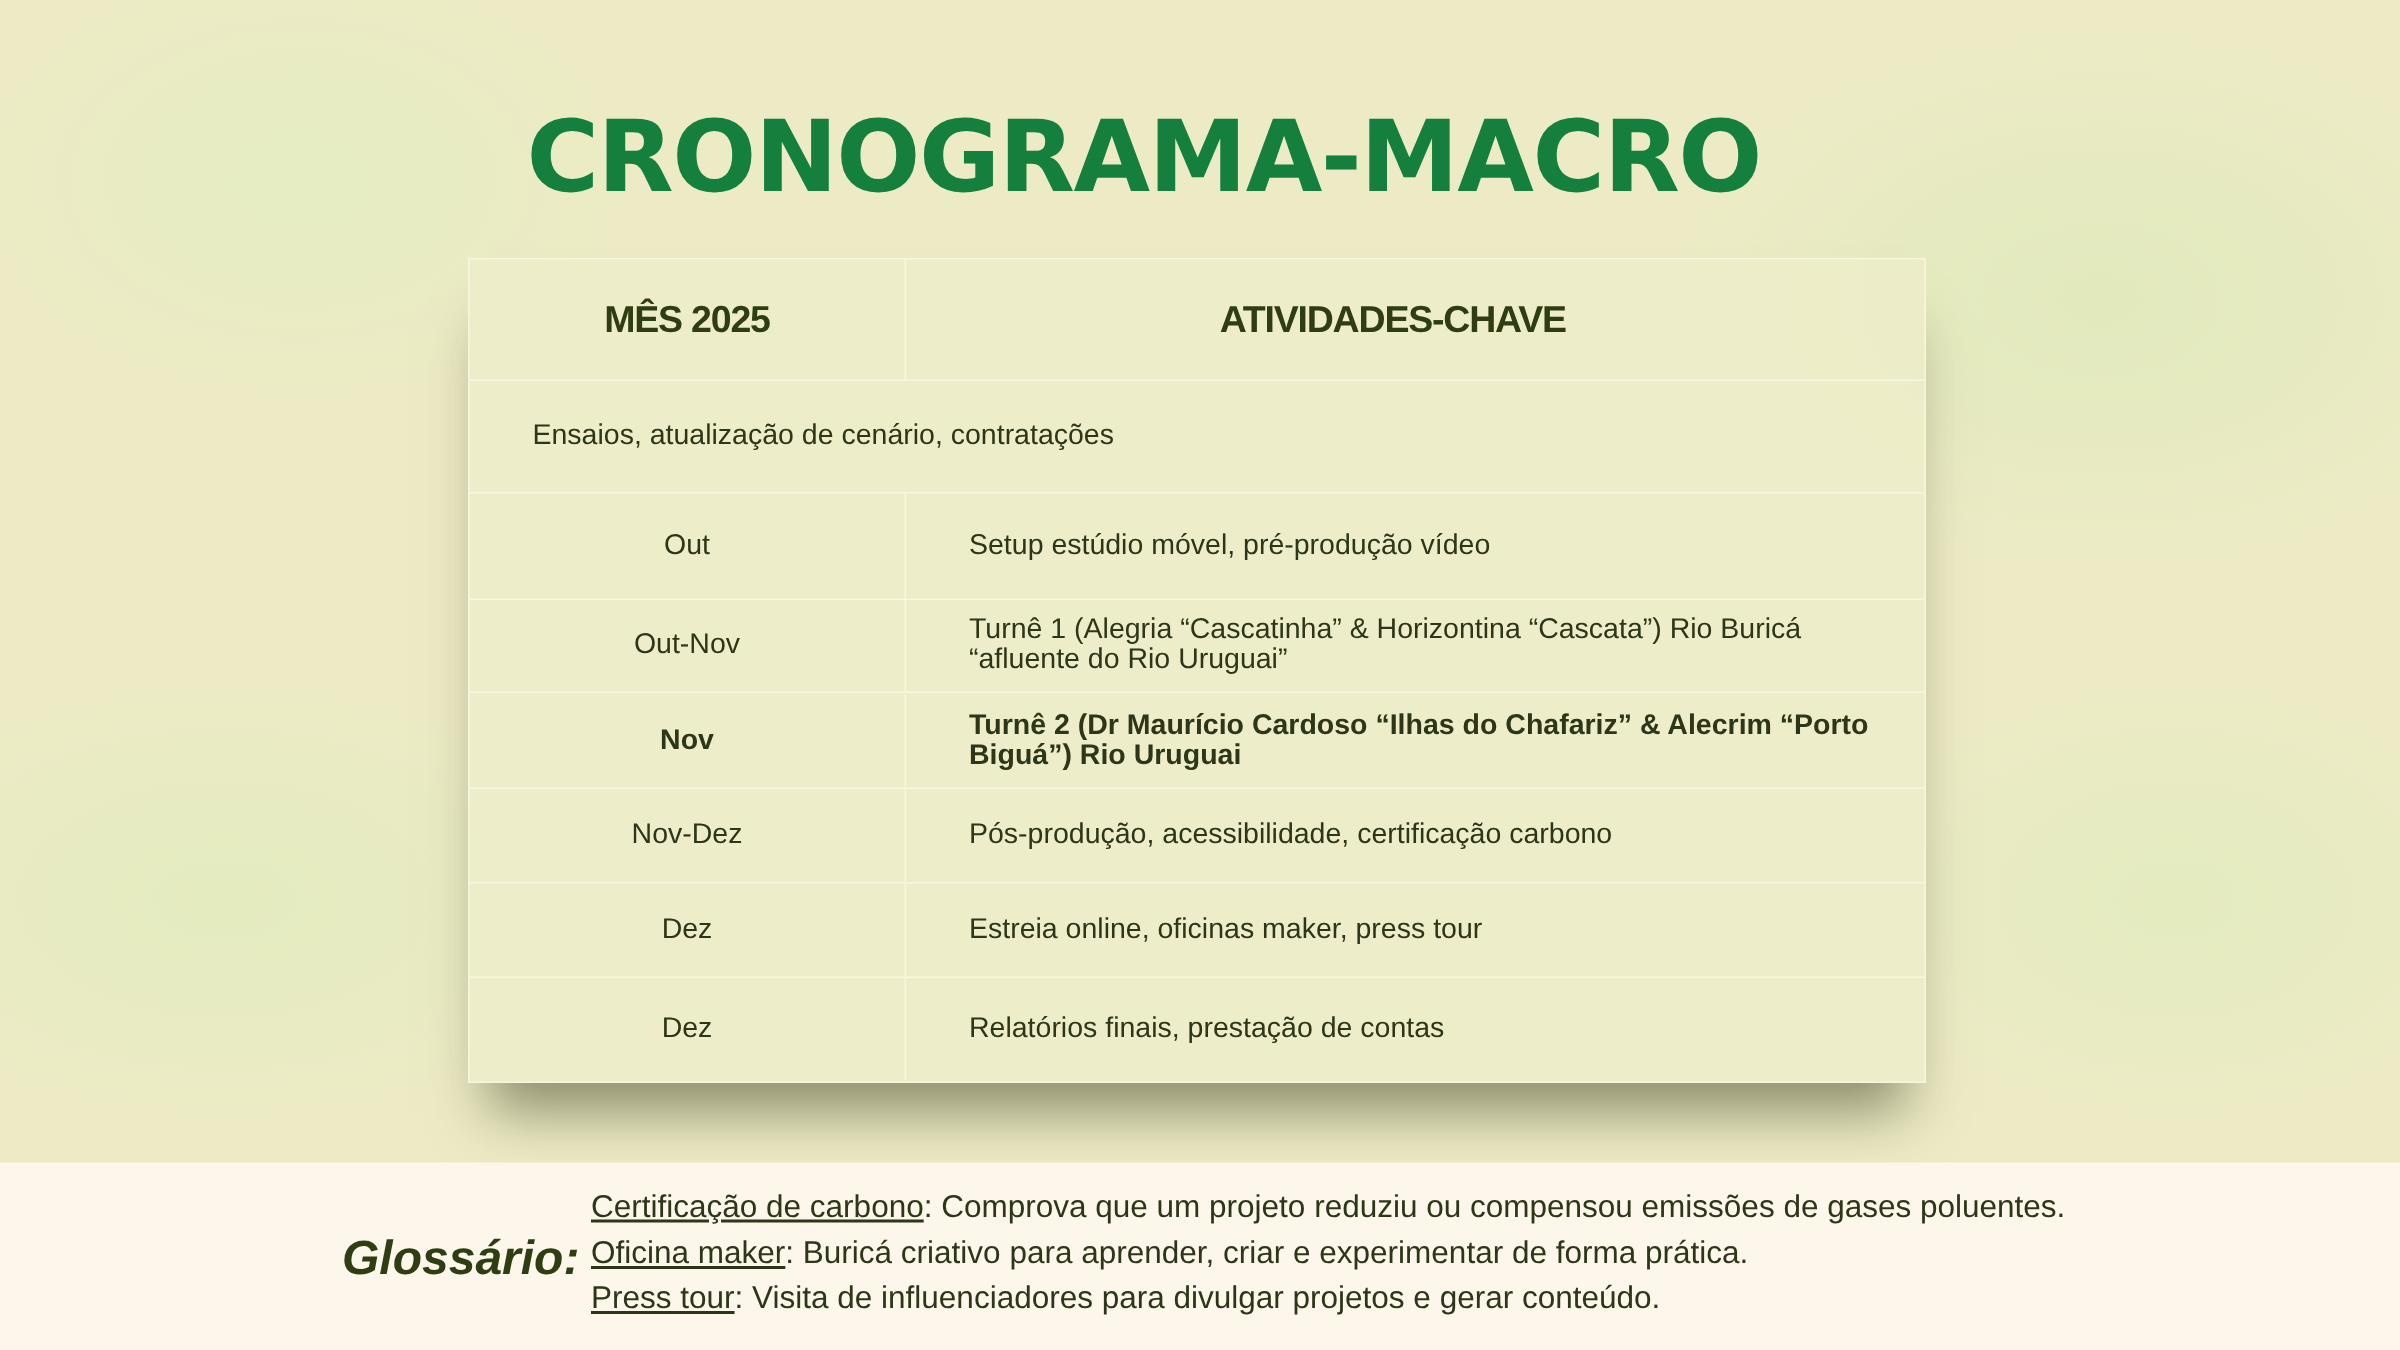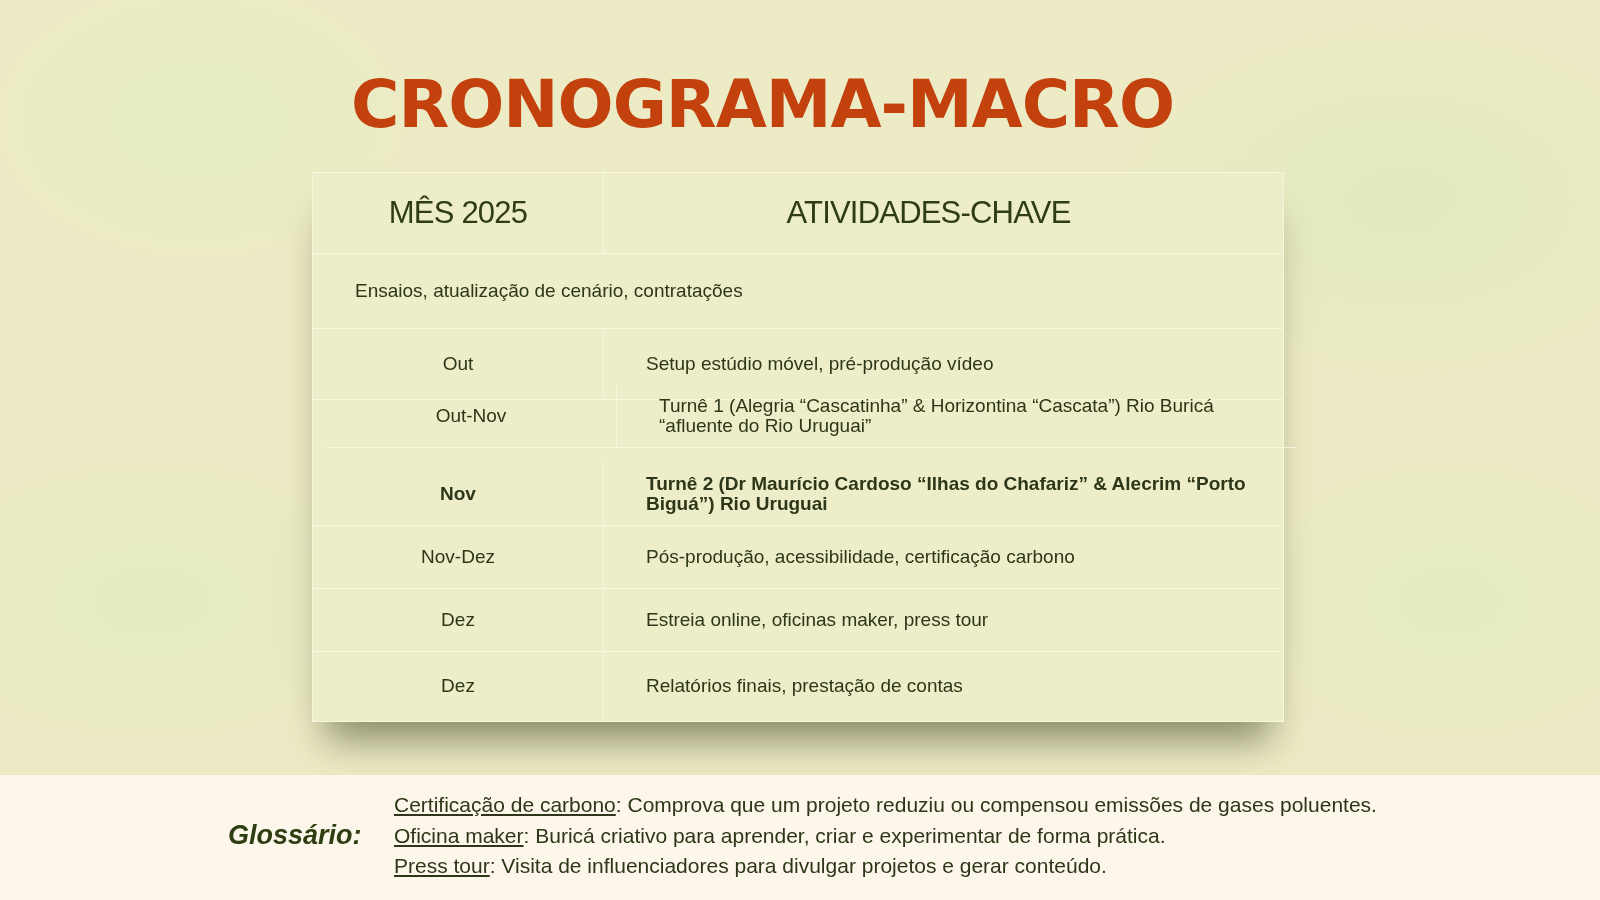--- a/index.html
+++ b/index.html
@@ -14,21 +14,21 @@
       background:
         radial-gradient(ellipse 300px 200px at 200px 120px, rgba(225,238,190,0.6), transparent 70%),
         radial-gradient(ellipse 400px 250px at 1400px 200px, rgba(215,232,180,0.5), transparent 70%),
         radial-gradient(ellipse 350px 200px at 150px 600px, rgba(220,235,185,0.5), transparent 70%),
         radial-gradient(ellipse 300px 200px at 1450px 600px, rgba(220,235,185,0.5), transparent 70%),
         #ecebc5;
     }
     .title {
       position:absolute; left:0; width:1525px; top:66px; text-align:center;
       font-family:"DejaVu Sans", sans-serif; font-weight:bold;
-      font-size:66px; letter-spacing:-1px; color:#c2410c;
+      font-size:66px; letter-spacing:-1px; color:#15803d;
     }
     .table-wrap {
       position:absolute; left:312px; top:172px; width:970px; height:548px;
       background:rgba(240,238,206,0.55);
       border:1px solid rgba(255,255,240,0.55);
       box-shadow:0 32px 36px -14px rgba(60,60,30,0.55);
     }
     .row {
       position:absolute; left:0; width:970px;
       border-bottom:1px solid rgba(255,255,240,0.6);
@@ -37,30 +37,30 @@
     .cell-month {
       width:290px; border-right:1px solid rgba(255,255,240,0.6);
       display:flex; align-items:center; justify-content:center;
       font-size:19px; color:#2d3618;
     }
     .cell-act {
       flex:1; display:flex; align-items:center; padding-left:42px; padding-right:30px;
       font-size:19px; color:#2d3618; line-height:20px;
     }
     .hdr .cell-month, .hdr .cell-act {
-      font-weight:normal; font-size:31px; color:#2f3e12; letter-spacing:-0.8px;
+      font-weight:bold; font-size:25px; color:#2f3e12; letter-spacing:-0.8px;
     }
     .hdr .cell-act { justify-content:center; padding-left:0; }
     .glossary {
       position:absolute; left:0; top:775px; width:1600px; height:125px;
       background:#fdf6ea;
     }
     .gl-label {
       position:absolute; left:228px; top:45px;
-      font-size:27px; font-weight:bold; font-style:italic; color:#2f3e12;
+      font-size:32px; font-weight:bold; font-style:italic; color:#2f3e12;
     }
     .gl-lines { position:absolute; left:394px; top:15px; }
     .gl-line { font-size:21px; color:#2d3618; height:30.5px; line-height:30px; white-space:nowrap; }
     .gl-term { text-decoration:underline; }
   </style>
 </head>
 <body>
 
 <div class="bg"></div>
 
@@ -71,21 +71,21 @@
     <div class="cell-month">MÊS 2025</div>
     <div class="cell-act">ATIVIDADES-CHAVE</div>
   </div>
   <div class="row" style="top:81px;height:74px;">
     <div class="cell-act">Ensaios, atualização de cenário, contratações</div>
   </div>
   <div class="row" style="top:156px;height:70px;">
     <div class="cell-month">Out</div>
     <div class="cell-act">Setup estúdio móvel, pré-produção vídeo</div>
   </div>
-  <div class="row" style="top:212px;height:62px;margin-left:13px;">
+  <div class="row" style="top:226px;height:62px;">
     <div class="cell-month">Out-Nov</div>
     <div class="cell-act">Turnê 1 (Alegria “Cascatinha” &amp; Horizontina “Cascata”) Rio Buricá “afluente do Rio Uruguai”</div>
   </div>
   <div class="row" style="top:290px;height:62px;font-weight:bold;">
     <div class="cell-month">Nov</div>
     <div class="cell-act">Turnê 2 (Dr Maurício Cardoso “Ilhas do Chafariz” &amp; Alecrim “Porto Biguá”) Rio Uruguai</div>
   </div>
   <div class="row" style="top:353px;height:62px;">
     <div class="cell-month">Nov-Dez</div>
     <div class="cell-act">Pós-produção, acessibilidade, certificação carbono</div>

